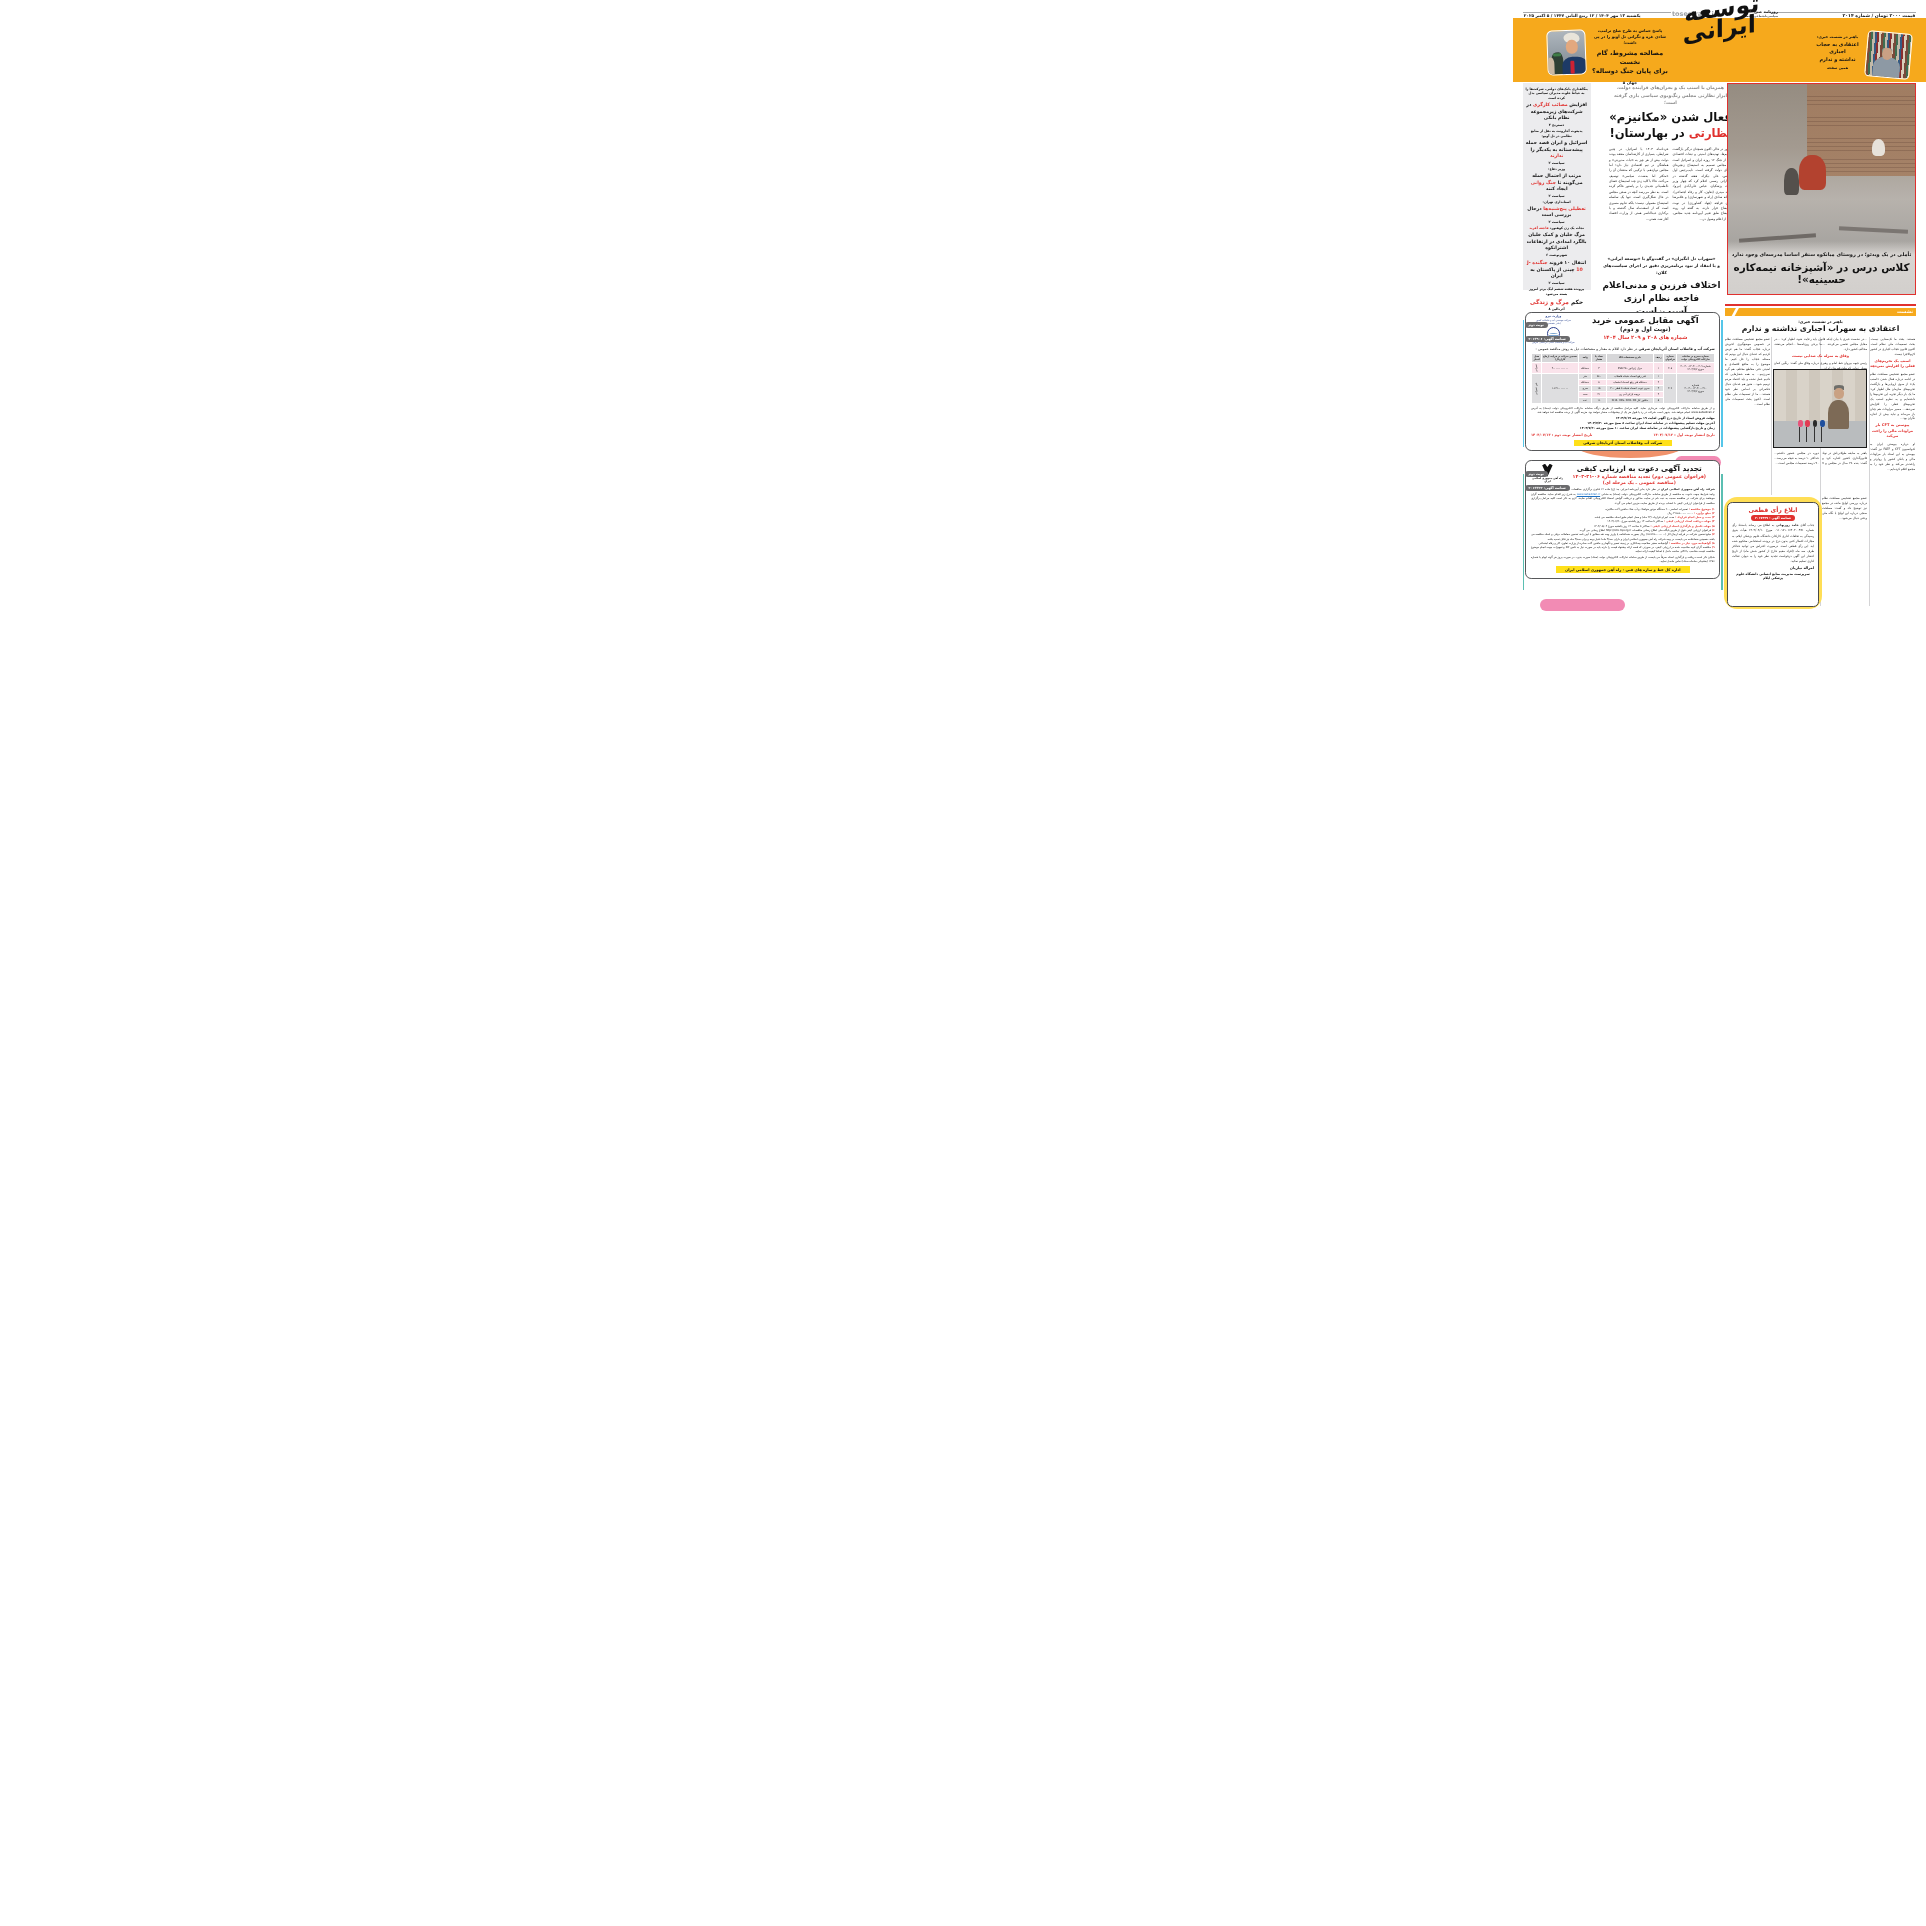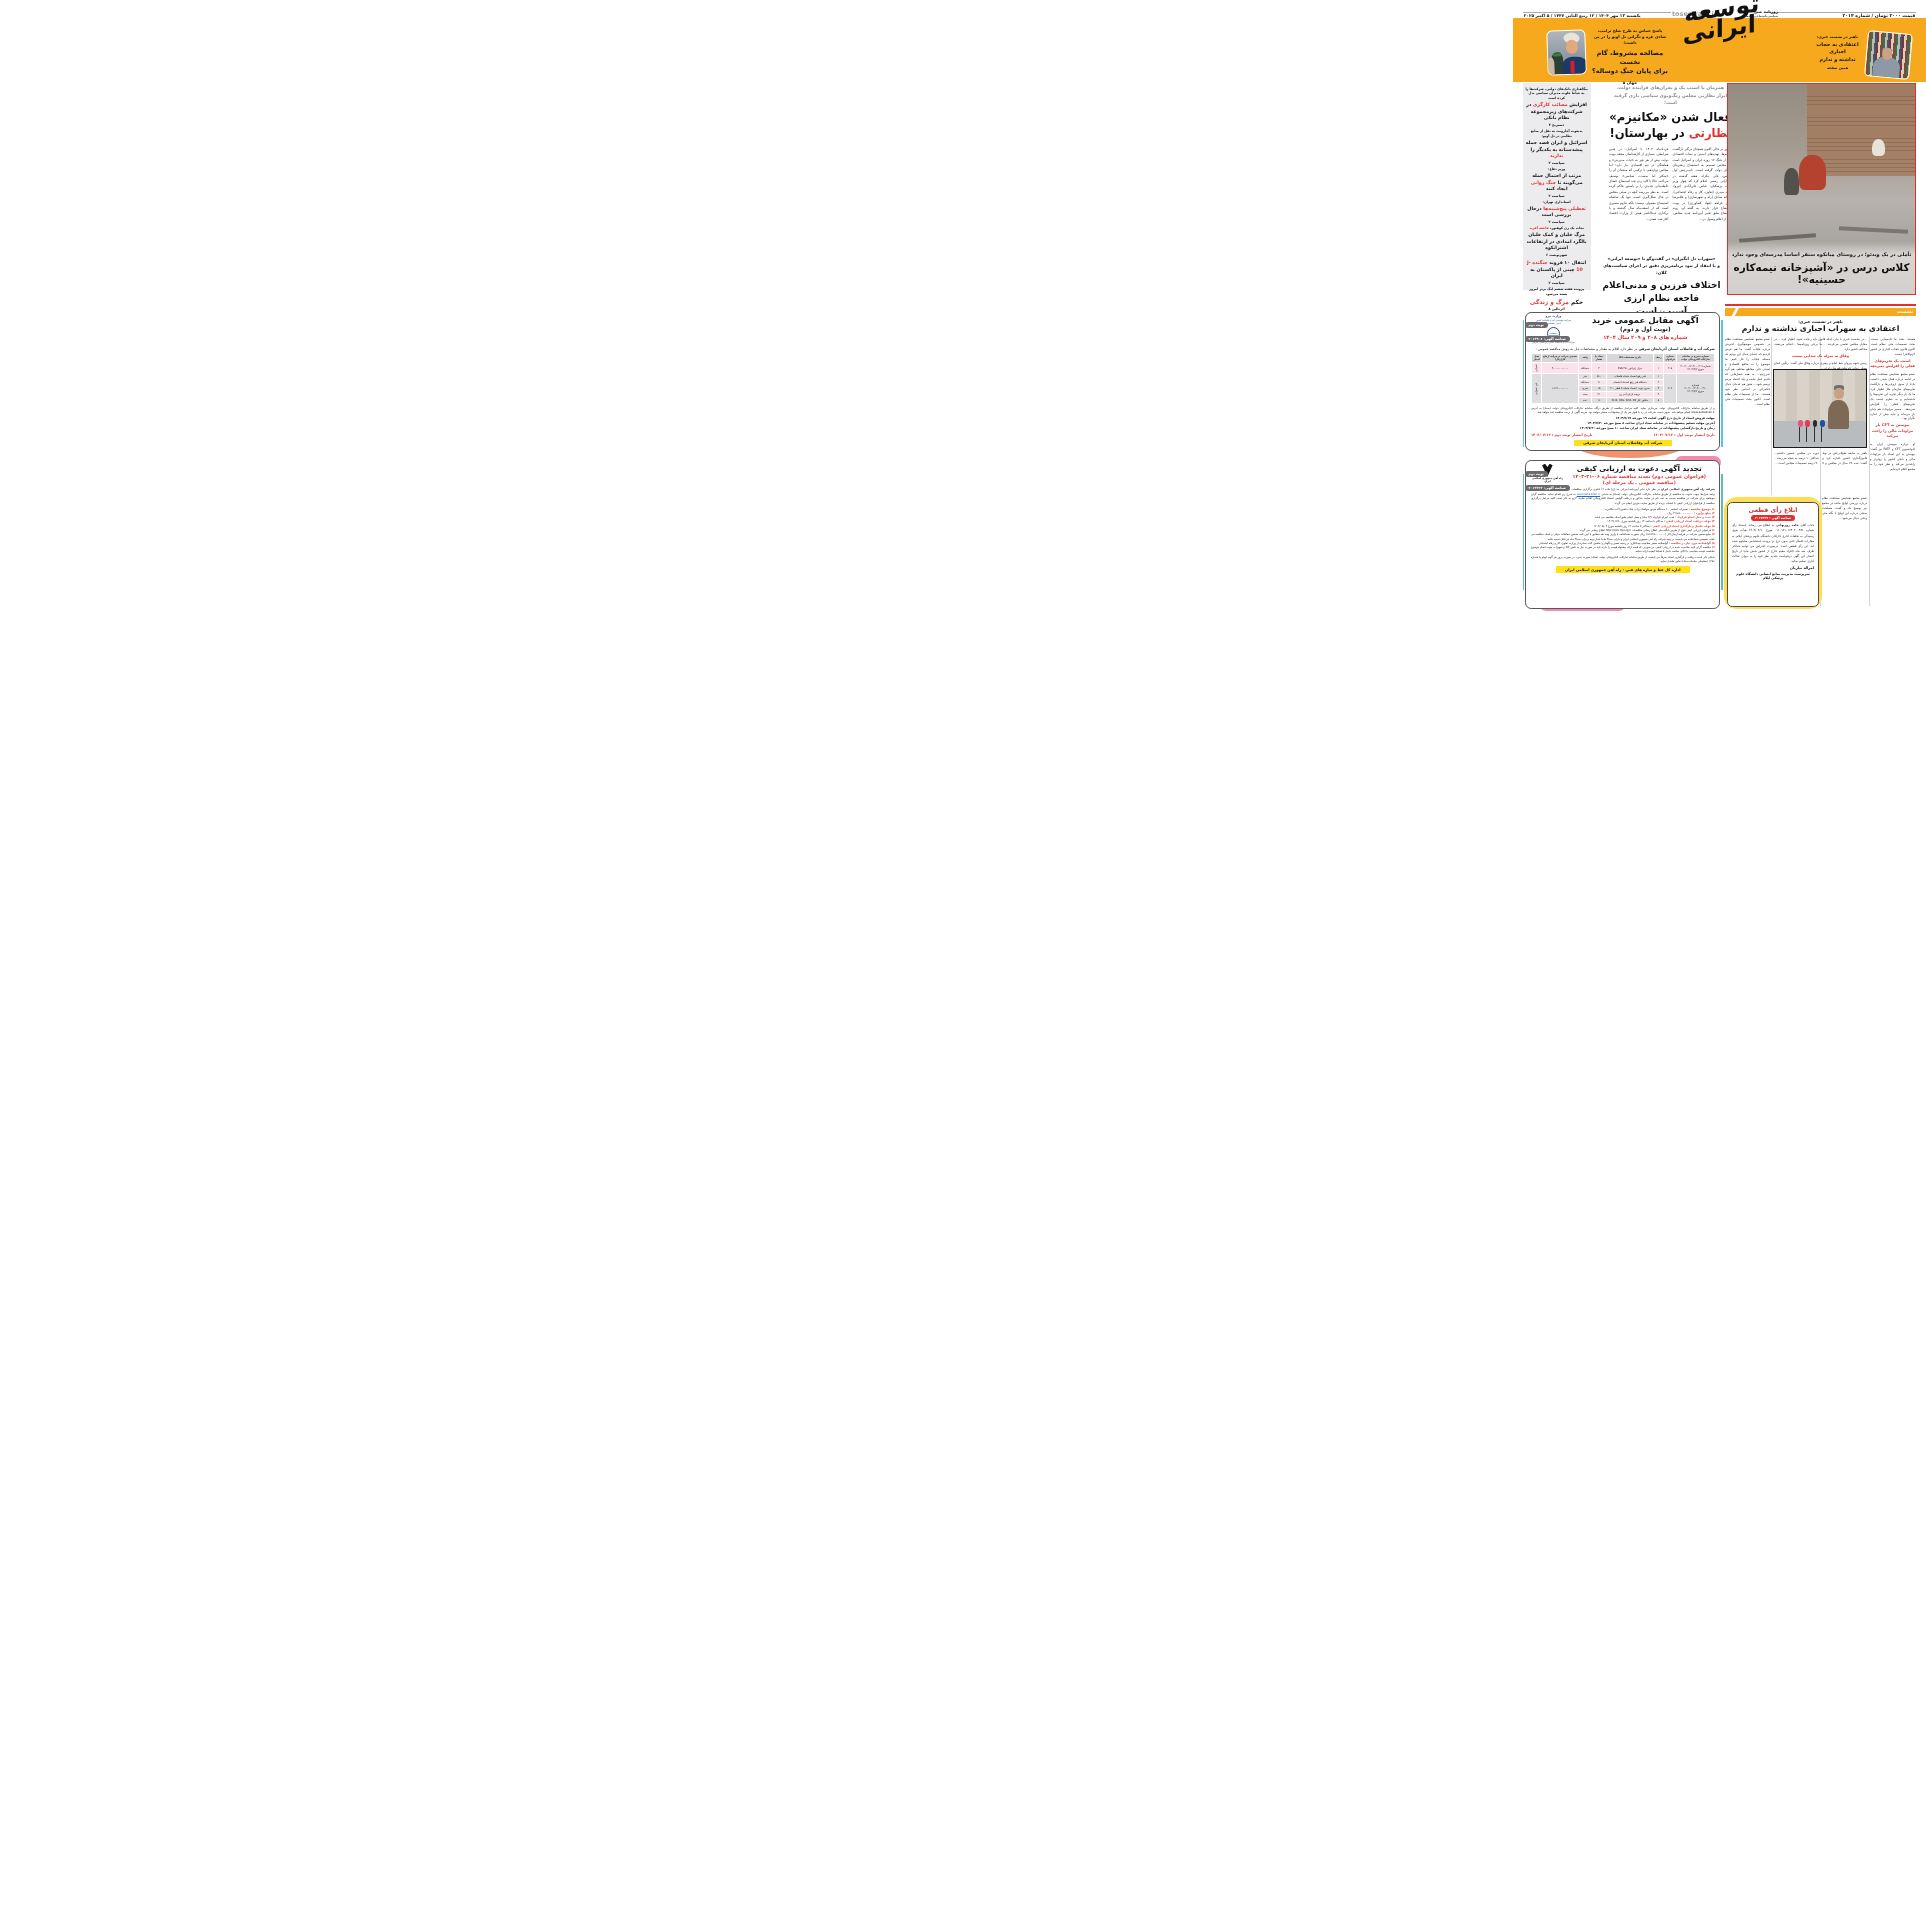--- a/index.html
+++ b/index.html
@@ -437,21 +437,21 @@
     </div>
     <div style="text-align:center;margin-top:1.5px;"><span class="yfoot">شرکت آب وفاضلاب استان آذربایجان شرقی</span></div>
   </div>
   <span class="pill" style="left:11.6px;top:322px;">نوبت دوم</span>
   <span class="pill" style="left:11.6px;top:336px;">شناسه آگهی: ۲۰۱۴۹۰۶</span>
 
   <div class="pinkblob" style="left:162px;top:456px;width:46px;height:13px;"></div>
   <div class="pinkblob" style="left:27px;top:599px;width:85px;height:11.6px;"></div>
   <div class="sideband" style="left:9.6px;top:474px;height:116px;background:#5BBFB2;"></div>
   <div class="sideband" style="left:208px;top:474px;height:116px;background:#5BBFB2;"></div>
-  <div class="card" style="left:12.3px;top:460px;width:195px;height:149px;padding:1.9px 4.6px;">
+  <div class="card" style="left:12.3px;top:460px;width:195px;height:119px;padding:1.9px 4.6px;">
     <div class="r-head">
       <div class="r-logo">
         <div class="r-emblem"></div>
         <div class="r-cap">راه آهن جمهوری اسلامی ایران</div>
       </div>
       <div class="r-title">
         <div class="r-t1">تجدید آگهی دعوت به ارزیابی کیفی</div>
         <div class="r-t2">(فراخوان عمومی دوم) تجدید مناقصه شماره ۰۶-۳۱-۱۴۰۳</div>
         <div class="r-t3">(مناقصه عمومی ـ یک مرحله ای)</div>
       </div>

